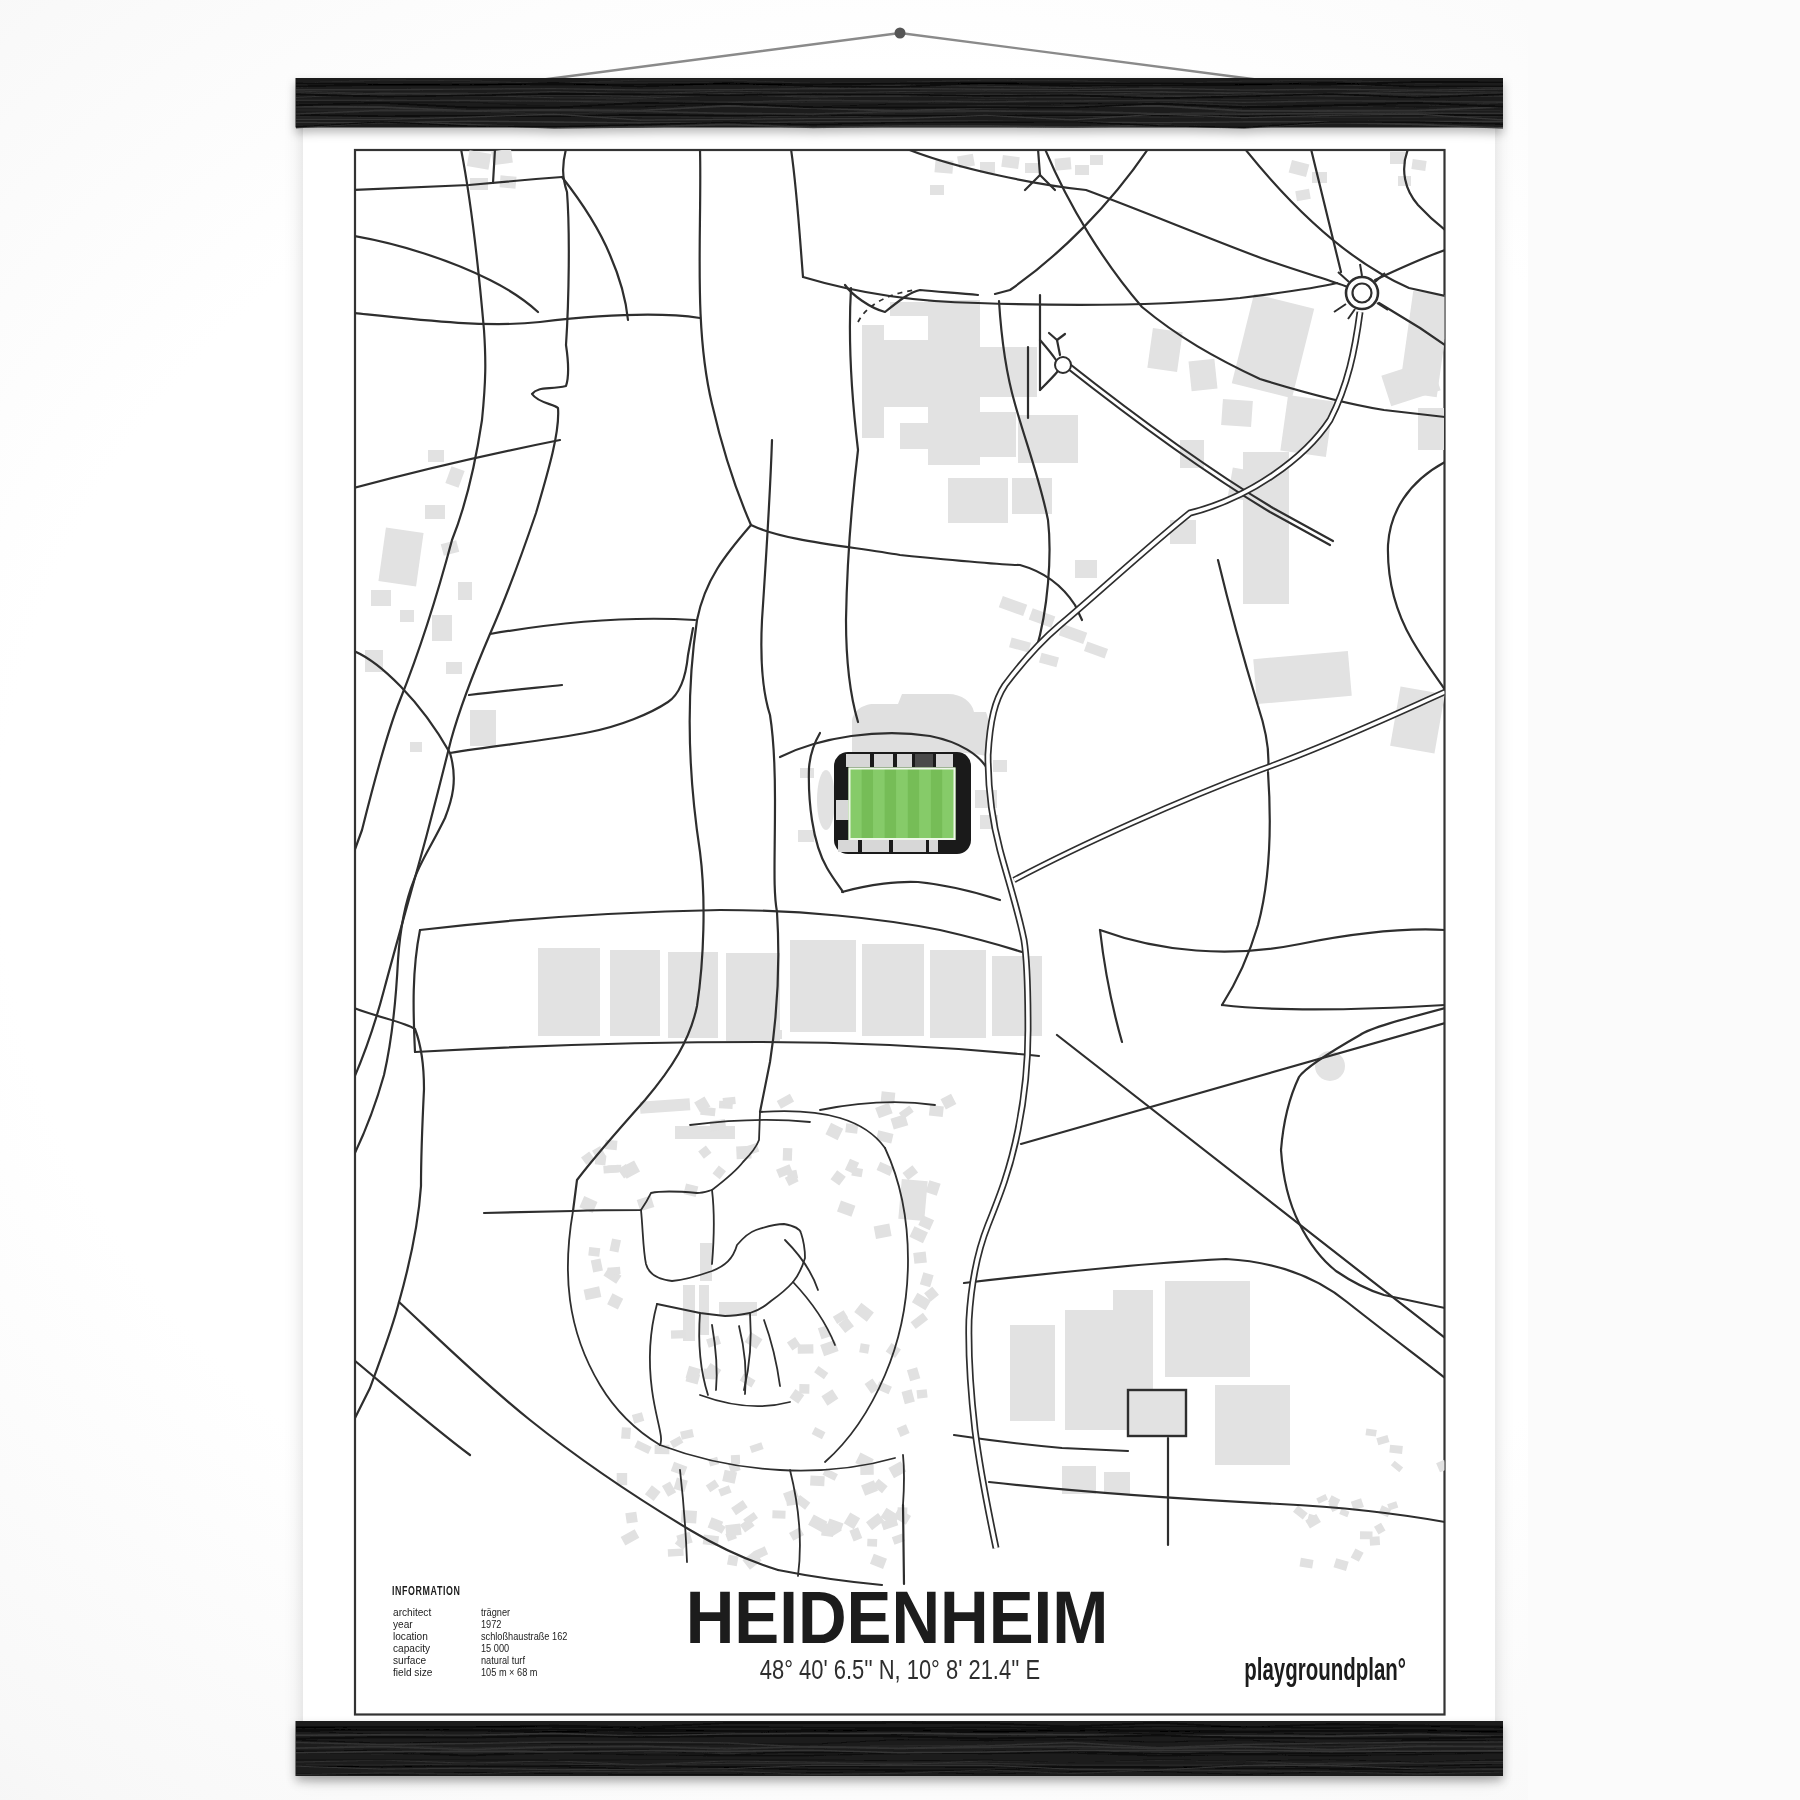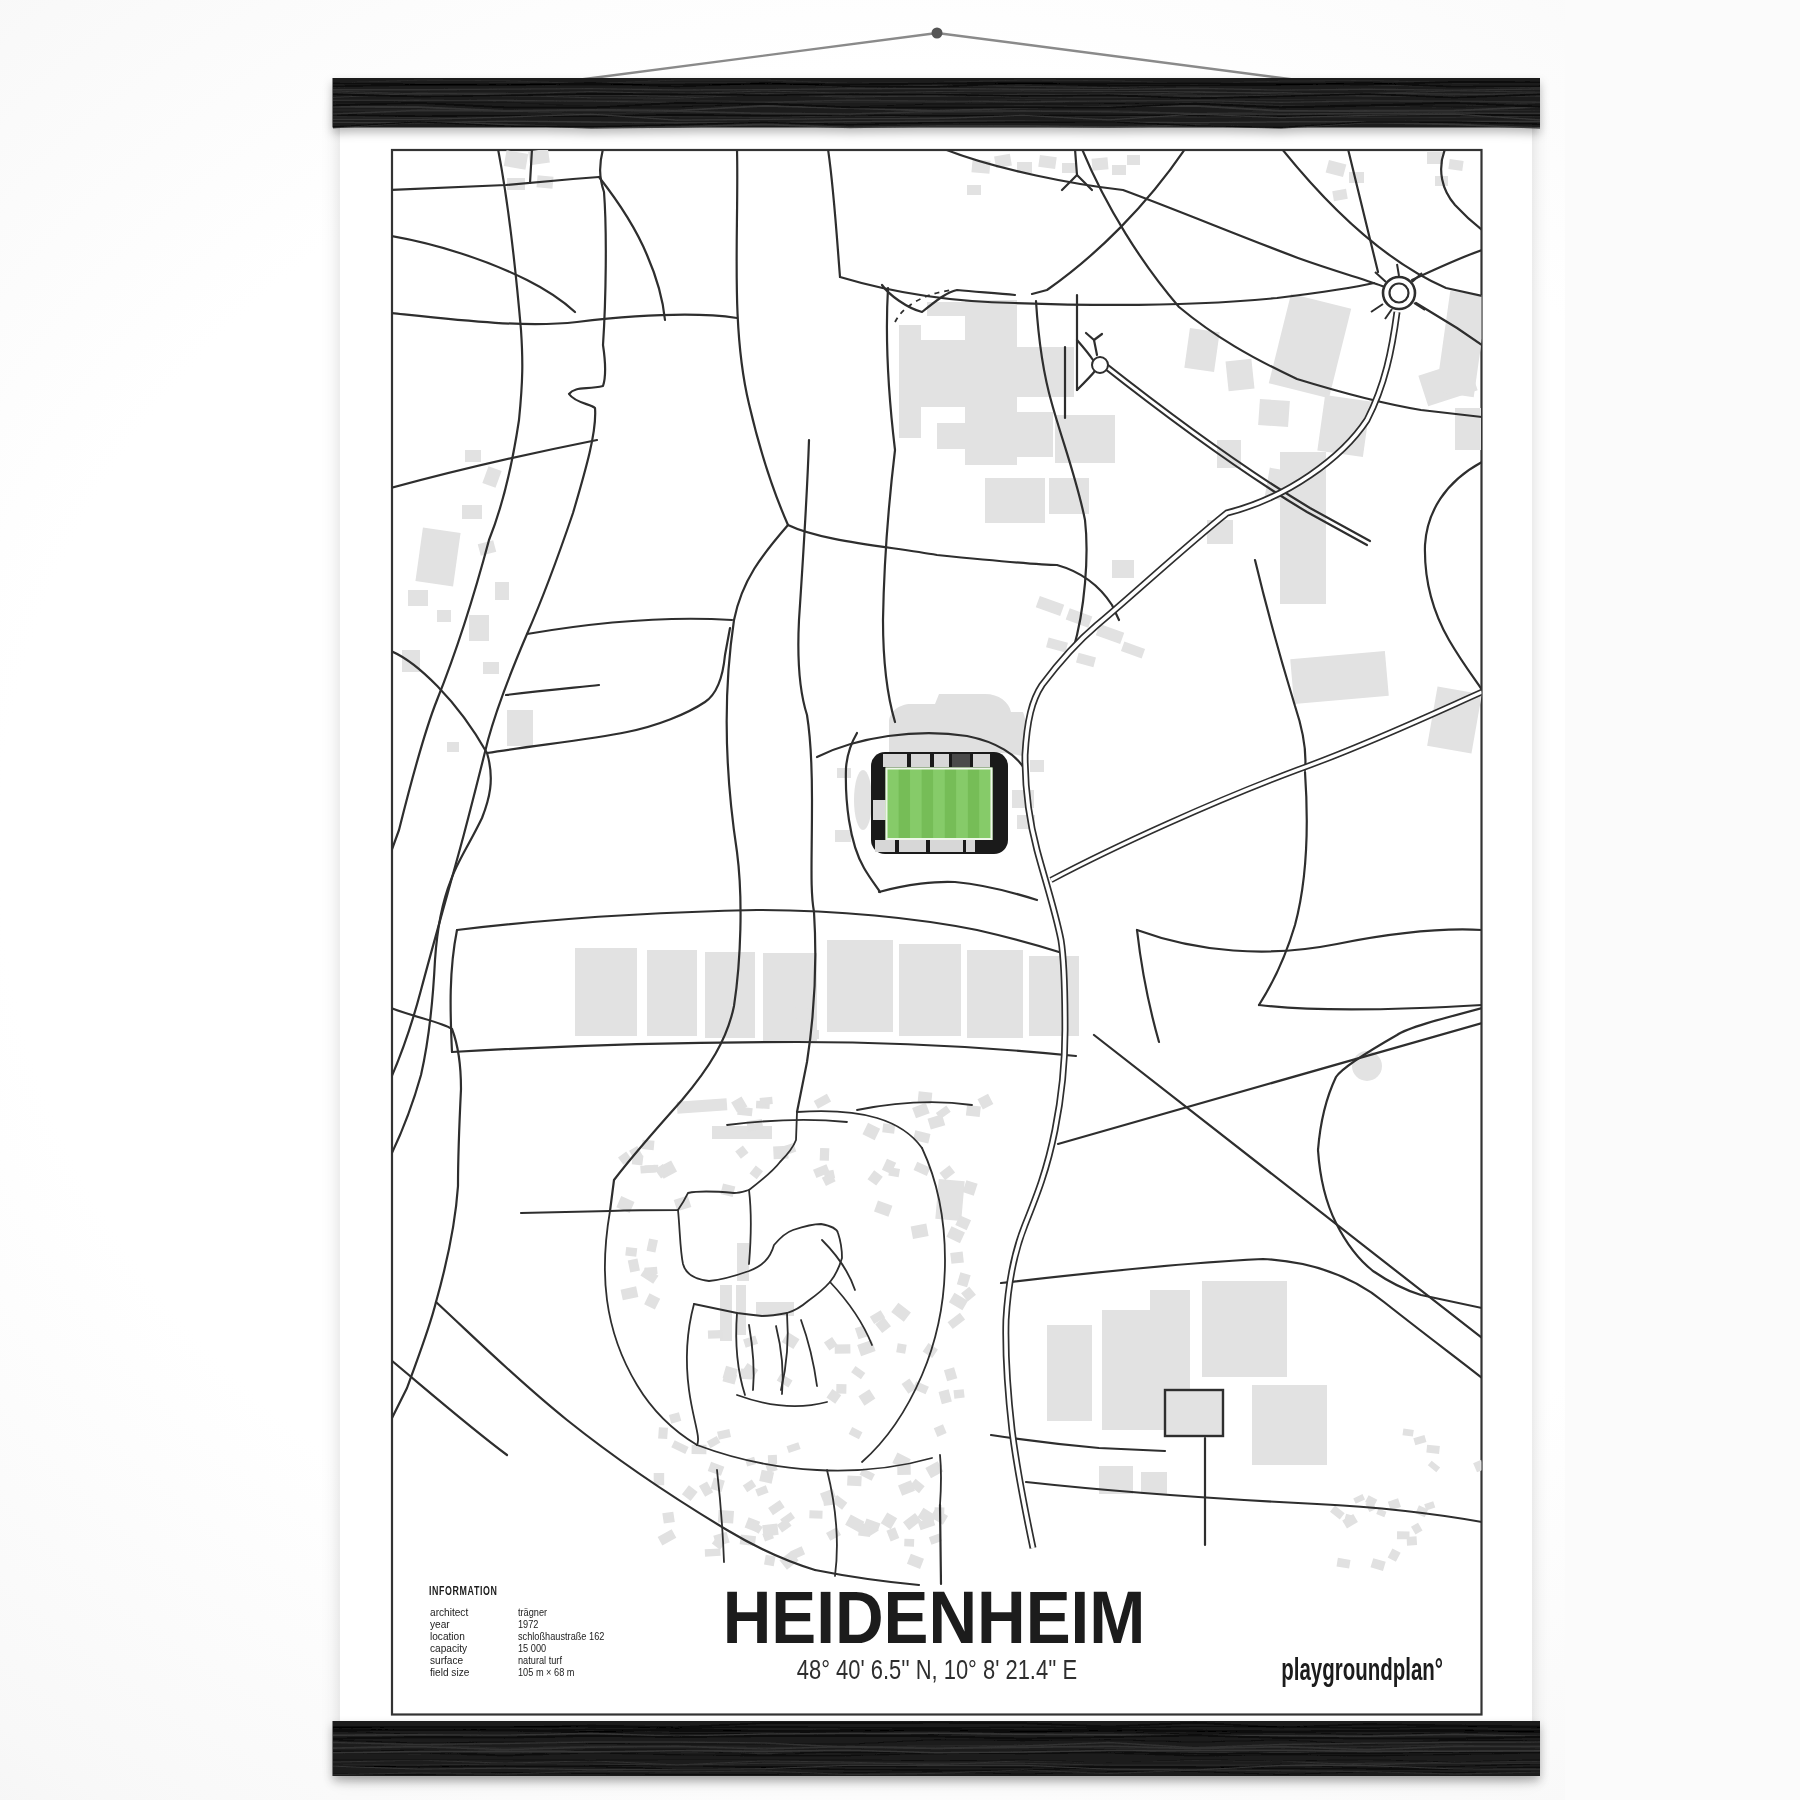--- a/index.html
+++ b/index.html
@@ -1,17 +1,17 @@
 <!DOCTYPE html>
 <html><head>
 <meta charset="utf-8">
 <style>
   html,body { margin:0; padding:0; background:#fbfbfb; width:1800px; height:1800px; overflow:hidden; }
   .scene { position:relative; width:1528px; height:1800px;
-           background: radial-gradient(ellipse 1500px 1300px at 900px 850px, #ffffff 60%, #f8f8f8 90%, #f4f4f4 100%); padding-left: 37px; }
+           background: radial-gradient(ellipse 1500px 1300px at 900px 850px, #ffffff 60%, #f8f8f8 90%, #f4f4f4 100%); }
   svg text { font-family:"Liberation Sans", sans-serif; }
 </style>
 </head>
 <body>
 <div class="scene">
 <svg width="1800" height="1800" viewBox="0 0 1800 1800">
   <defs>
     <clipPath id="mapclip">
           <rect x="355" y="150" width="1089.5" height="1564.5"></rect>
         </clipPath>

